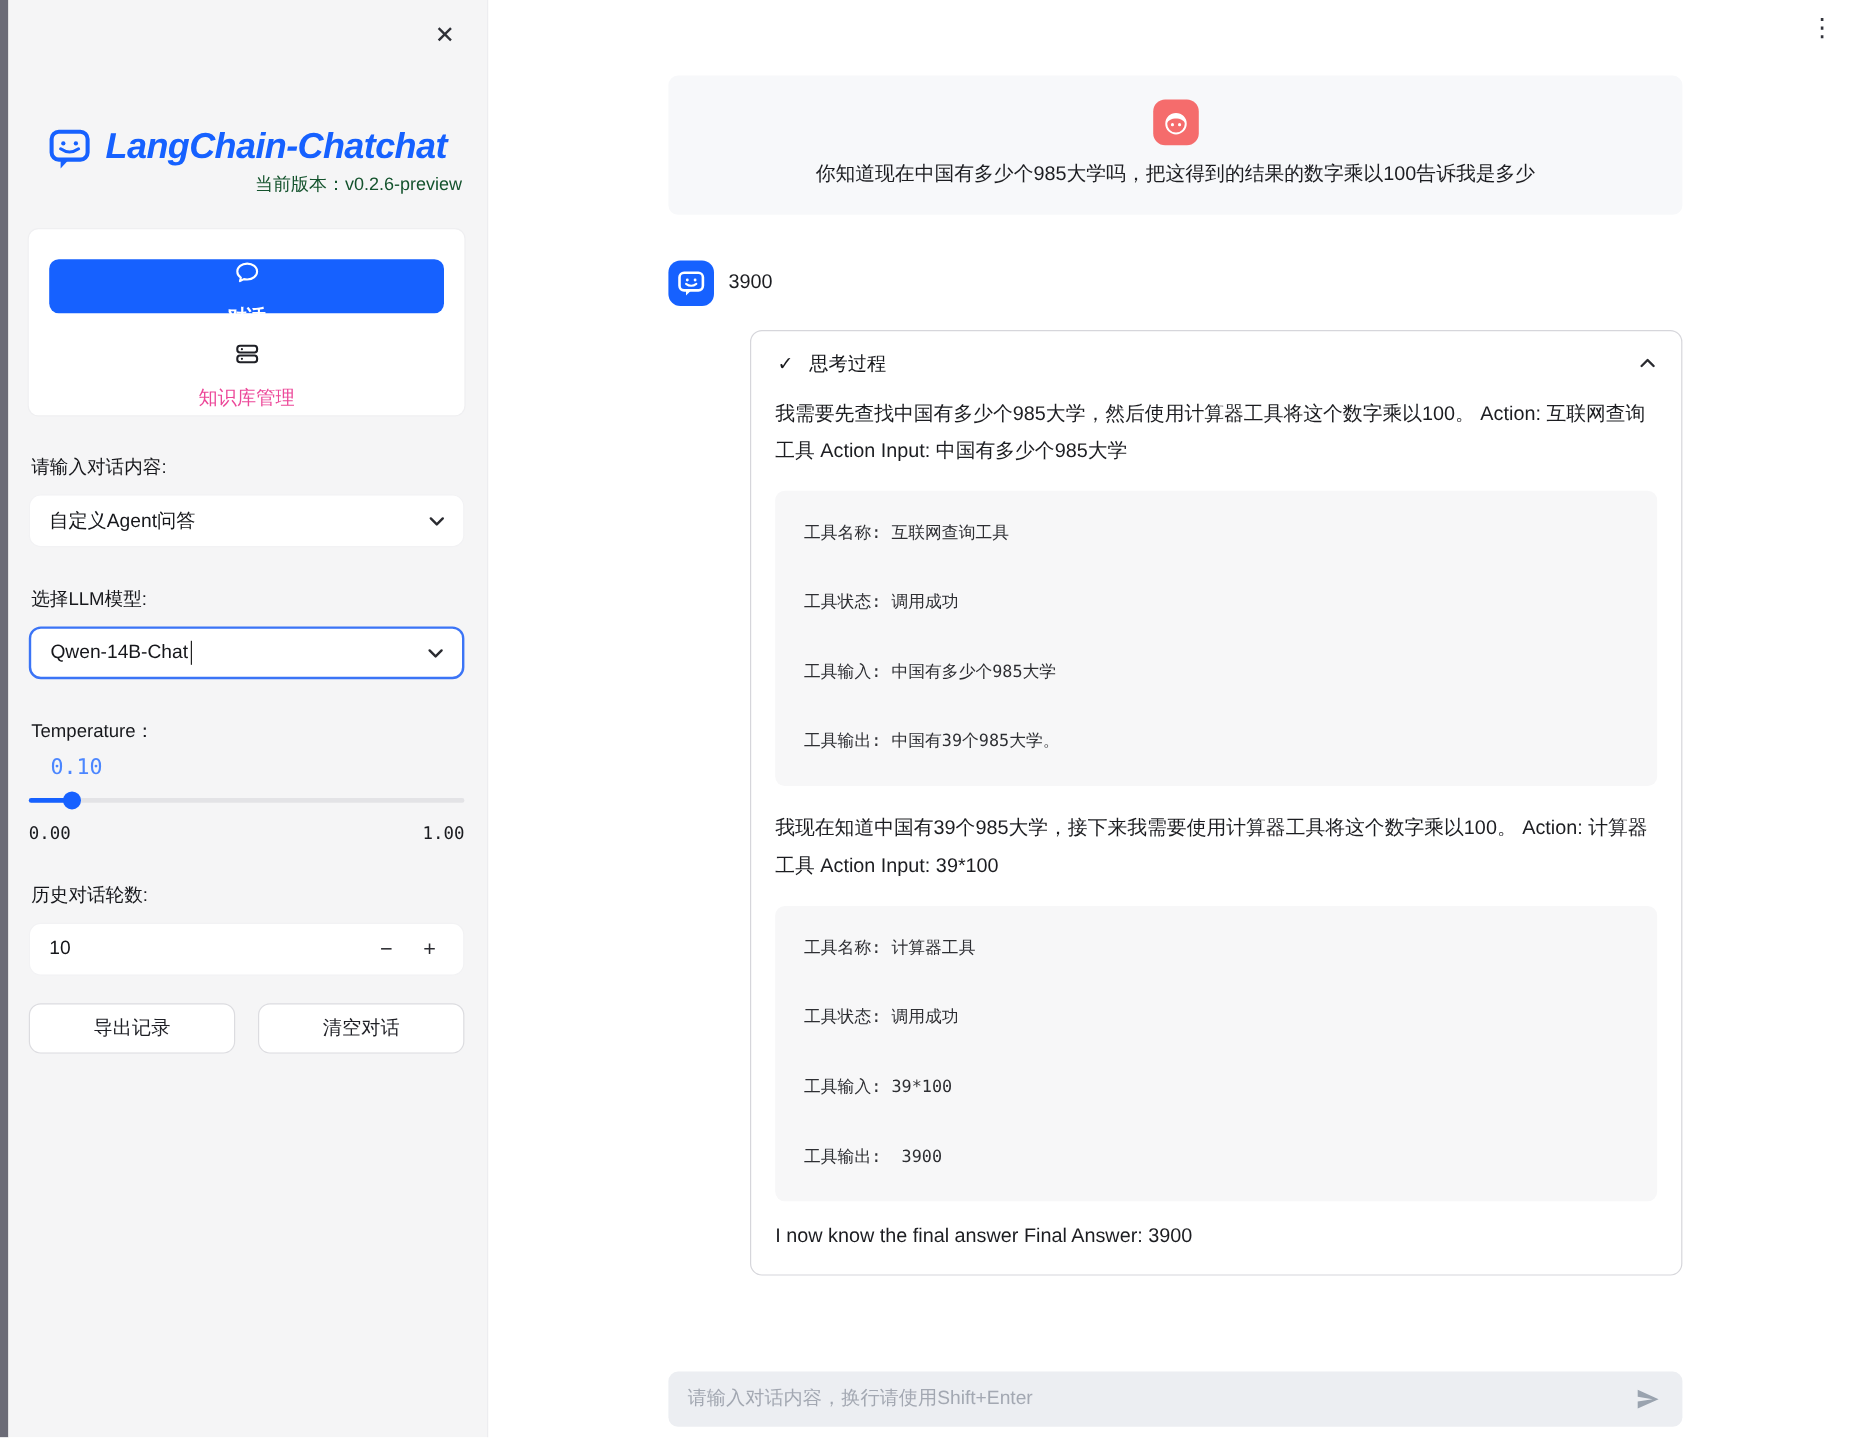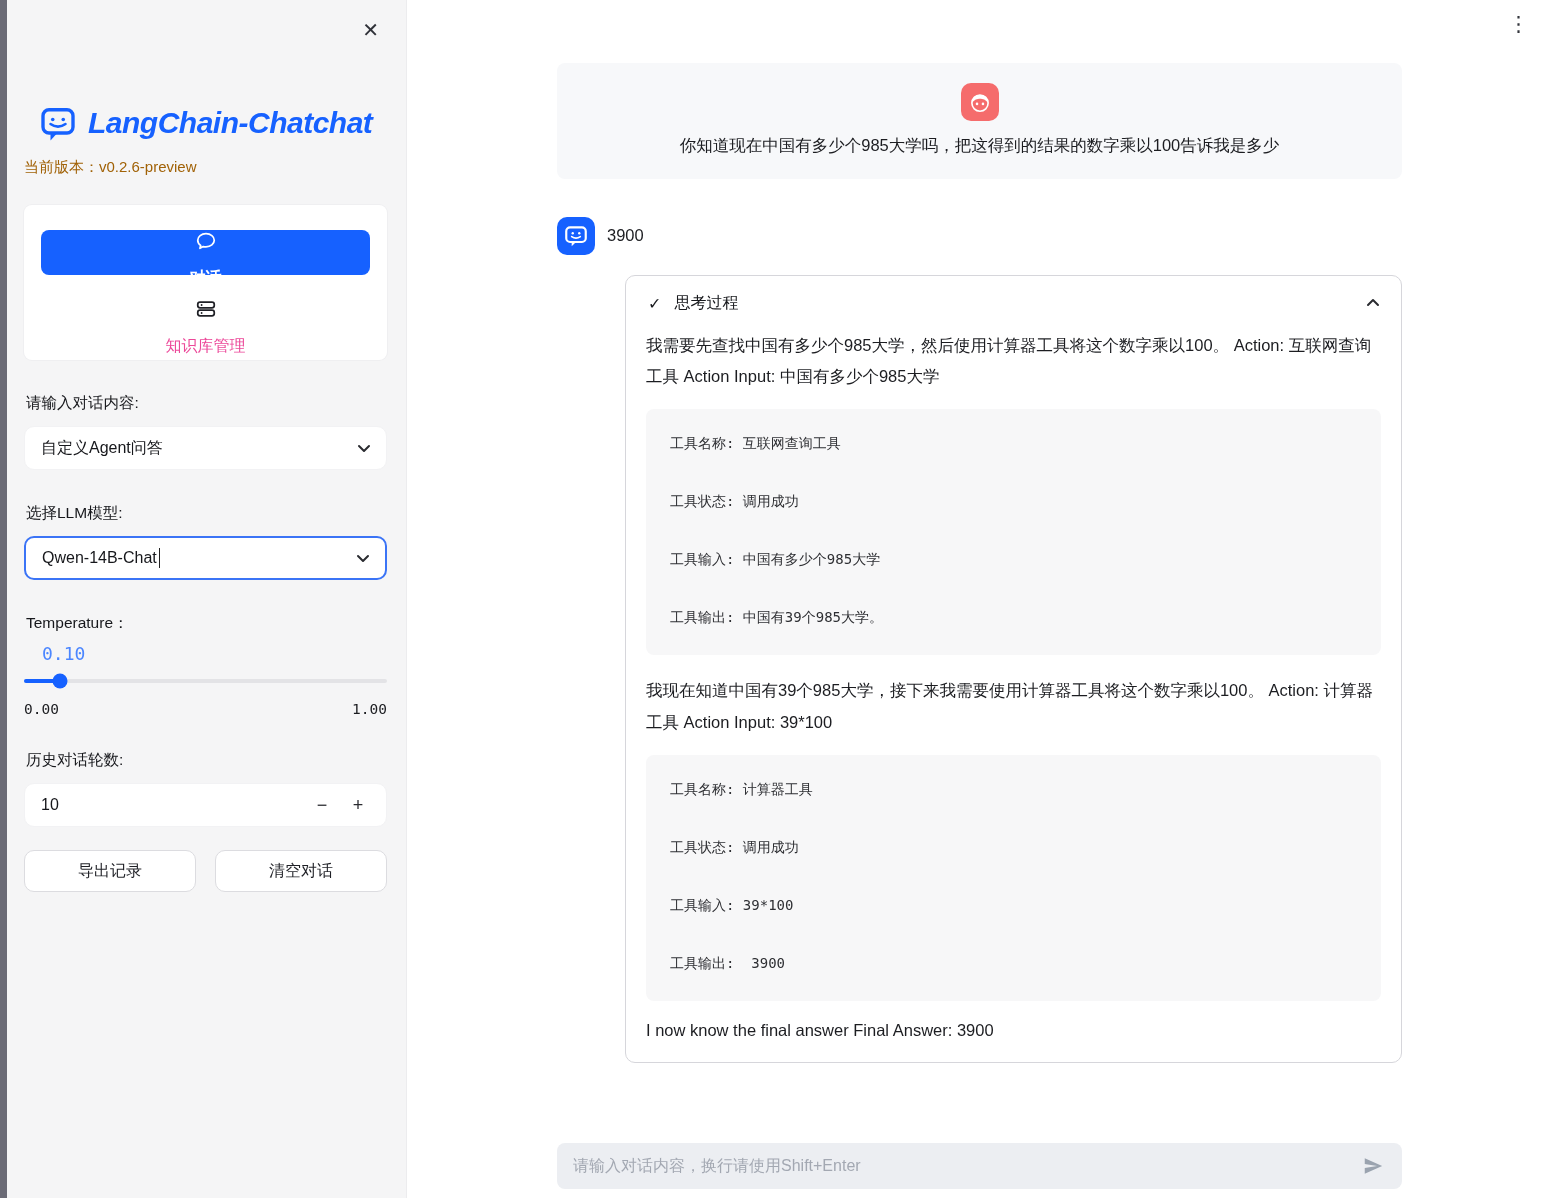--- a/index.html
+++ b/index.html
@@ -10,21 +10,21 @@
   
   .edge-strip { width:7px; height:100%; background:#6b6b76; flex:0 0 auto; }
 
   
   .sidebar { width:400px; height:100%; background:#f5f5f6; flex:0 0 auto; padding:0 19px 0 17px; border-right:1px solid #ececee; }
   .sb-close-row { display:flex; justify-content:flex-end; padding:16px 4px 0 0; }
   .sb-close { font-size:20px; color:#2f3138; cursor:pointer; line-height:1; padding:4px; background:none; border:none; font-family:"Liberation Sans",sans-serif; }
   .logo-row { display:flex; gap:10px; margin:62px 0 0 14px; }
   .logo-mark { width:40px; height:36px; flex:0 0 auto; }
   .logo-title { font-size:30px; font-weight:bold; font-style:italic; color:#1661ff; letter-spacing:-0.5px; }
-  .version-row { margin:16px 2px 0 0; font-size:15px; color:#a16207; }
+  .version-row { text-align:right; margin:2px 2px 0 0; font-size:15px; color:#14532d; }
 
   .nav-card { background:#fff; border-radius:8px; margin-top:28px; padding:25px 17px 34px 17px; box-shadow:0 0 0 1px #efeff1; }
   .nav-item { display:flex; align-items:center; gap:16px; border-radius:8px; cursor:pointer;flex-direction:column; }
   .nav-item.active { background:#1661ff; color:#fff; font-weight:bold; height:45px; padding:0 24px; font-size:16px; }
   .nav-item.plain { margin-top:23px; padding:0 24px; font-size:16px; color:#ec4899; height:28px; }
   .nav-icon { width:22px; height:22px; flex:0 0 auto; }
 
   .field-label { font-size:15.5px; color:#17181c; margin:33px 0 0 2px; }
   .select-box { margin-top:12px; height:44px; background:#fff; border-radius:10px; display:flex; align-items:center; padding:0 14px 0 16px; cursor:pointer; border:1px solid #f2f2f4; }
   .select-box.focused { border:2px solid #3b74f6; }

